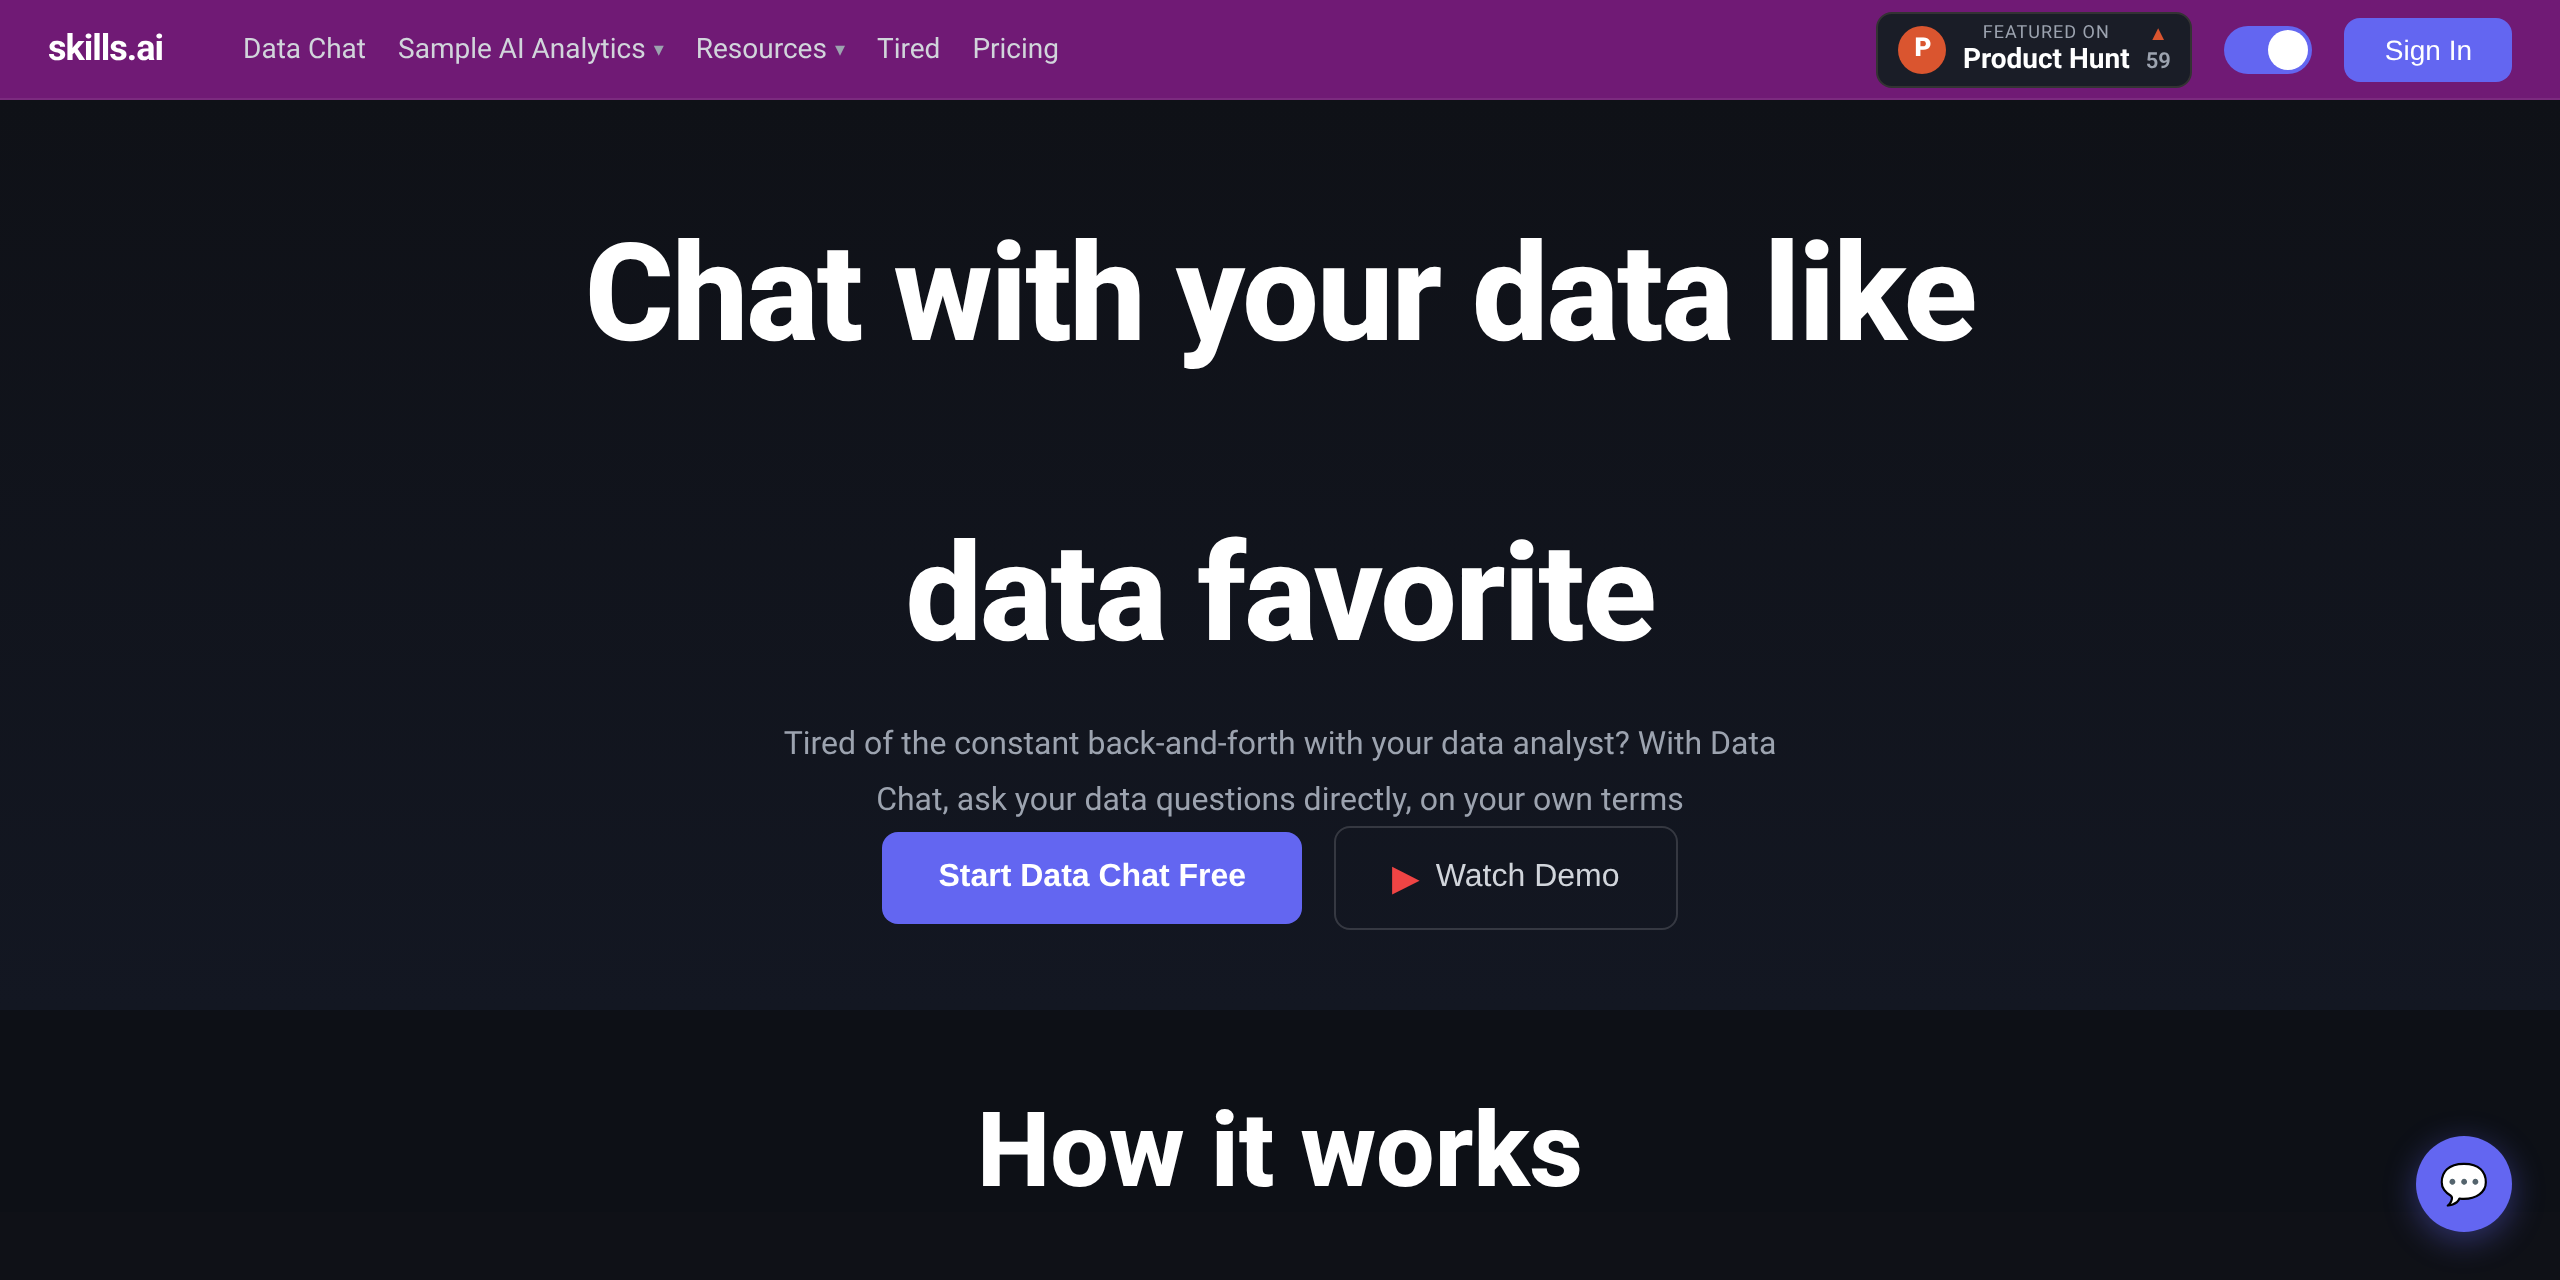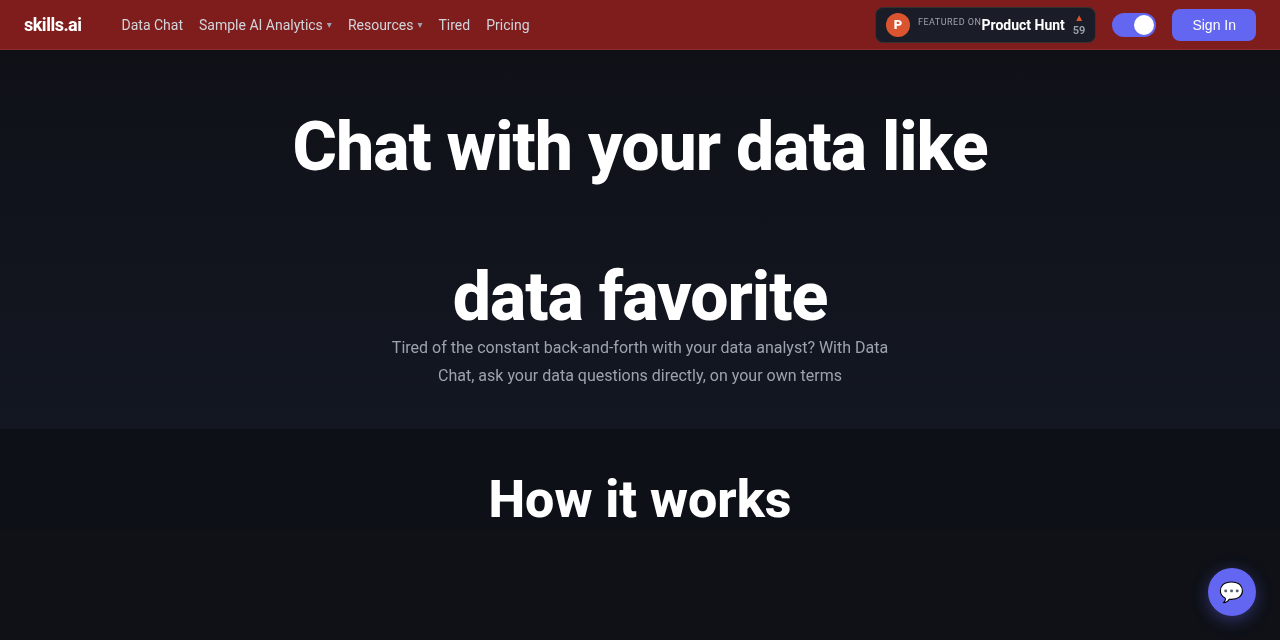--- a/index.html
+++ b/index.html
@@ -12,21 +12,21 @@
       height: 640px;
       overflow: hidden;
     }
 
     
     nav {
       display: flex;
       align-items: center;
       height: 50px;
       padding: 0 24px;
-      background-color: #7f1d1d;
+      background-color: #701a75;
       border-bottom: 1px solid rgba(255,255,255,0.08);
       gap: 32px;
     }
 
     .nav-logo {
       font-size: 18px;
       font-weight: 700;
       color: #ffffff;
       letter-spacing: -0.5px;
       margin-right: 8px;
@@ -79,21 +79,22 @@
       display: flex;
       align-items: center;
       justify-content: center;
       font-weight: 900;
       font-size: 13px;
       color: white;
     }
 
     .ph-text-block {
       display: flex;
-      flex-direction: row;
+      flex-direction: column;
+      align-items: center;
     }
 
     .ph-featured {
       font-size: 9px;
       color: #9ca3af;
       letter-spacing: 0.5px;
       text-transform: uppercase;
     }
 
     .ph-name {
@@ -163,20 +164,21 @@
       padding: 60px 40px 40px;
       background: linear-gradient(180deg, #0f1117 0%, #131722 100%);
       position: relative;
     }
 
     .hero-title {
       font-size: 68px;
       font-weight: 800;
       line-height: 1.1;
       max-width: 850px;
+      margin-bottom: 24px;
       letter-spacing: -1px;
     }
 
     .hero-subtitle {
       font-size: 16px;
       color: #9ca3af;
       max-width: 520px;
       line-height: 1.7;
     }
 
@@ -302,20 +304,27 @@
 
 <section class="hero">
   <h1 class="hero-title">
     <span>Chat with your data like</span><br>
     <br>
     <span>data favorite</span>
   </h1>
 
   <p class="hero-subtitle">Tired of the constant back-and-forth with your data analyst? With Data Chat, ask your data questions directly, on your own terms</p>
 
+  <div class="hero-cta">
+    <button class="cta-primary">Start Data Chat Free</button>
+    <button class="cta-secondary">
+      <span class="youtube-icon">▶</span>
+      <span>Watch Demo</span>
+    </button>
+  </div>
 </section>
 
 <section class="how-section">
   <h2 class="how-title">How it works</h2>
 </section>
 
 <div class="chat-bubble">
   <span class="chat-bubble-icon">💬</span>
 </div>
 

